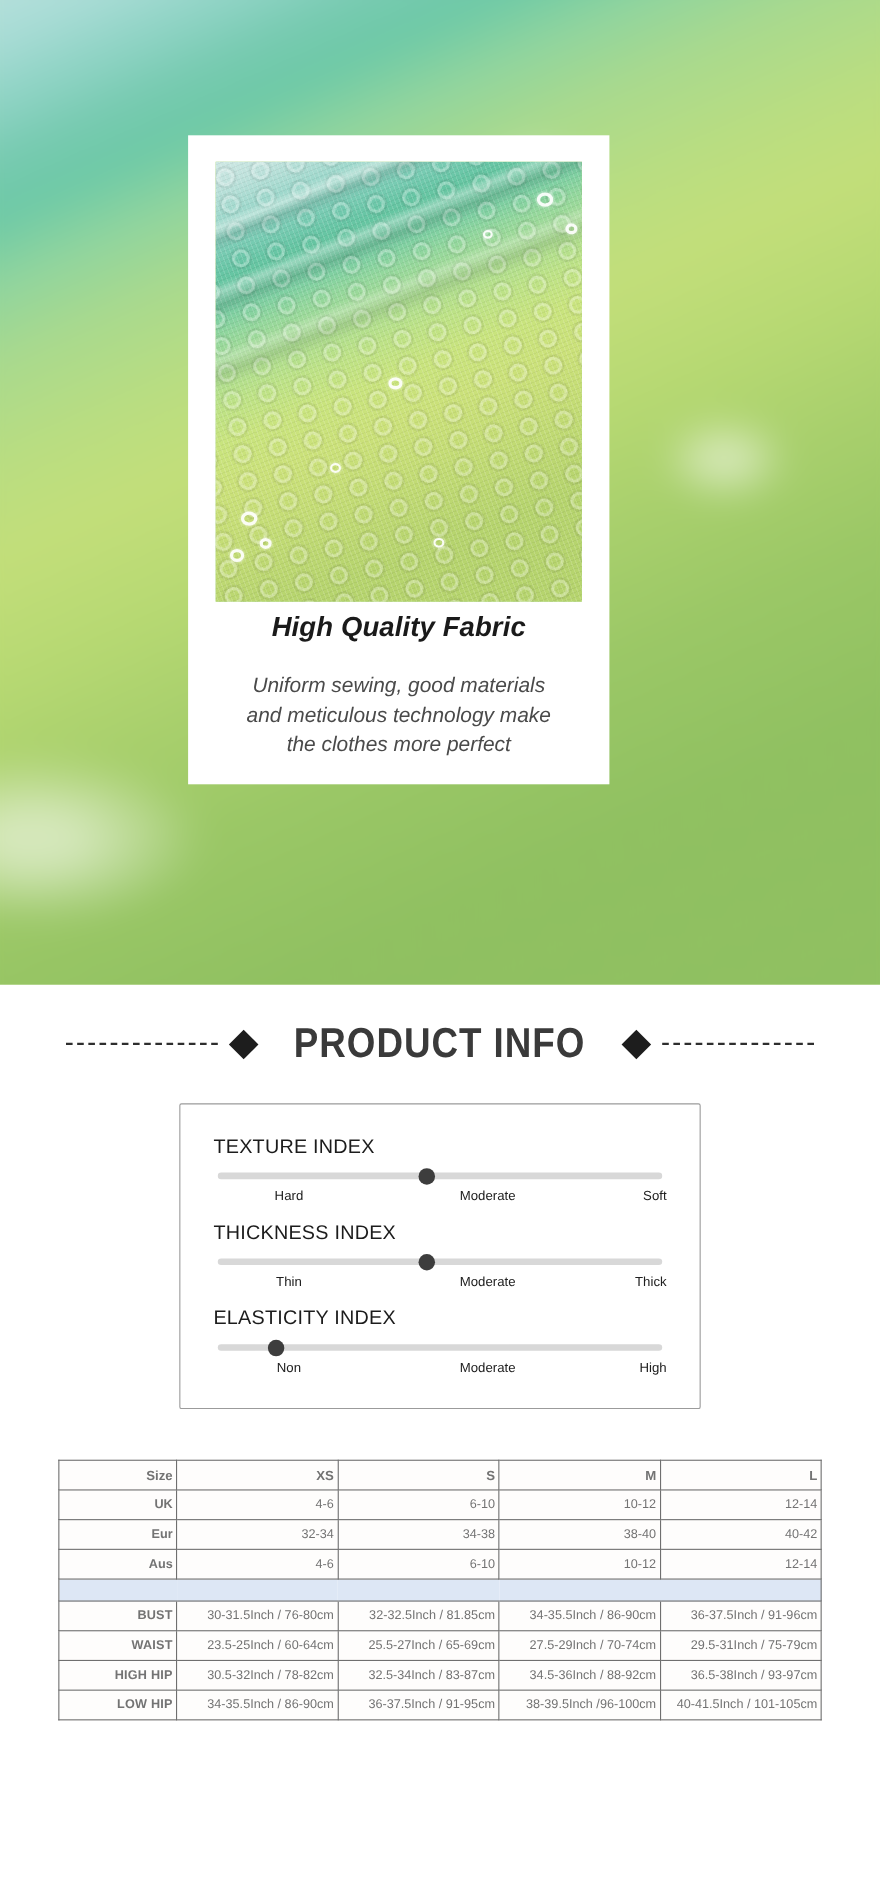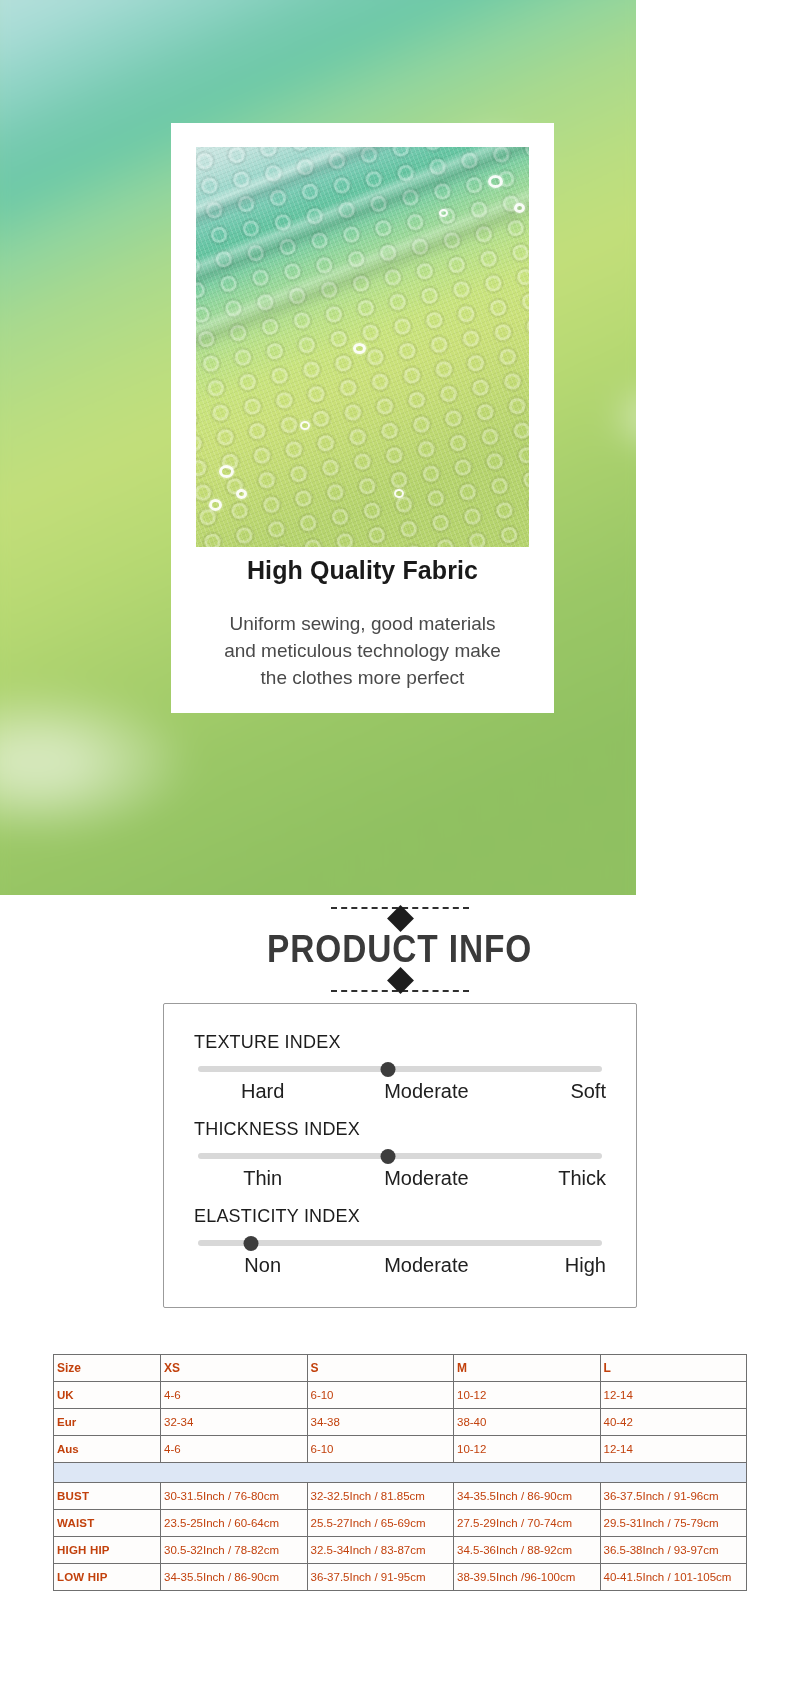--- a/index.html
+++ b/index.html
@@ -9,24 +9,25 @@
     background: #ffffff;
     width: 800px;
     height: 1708px;
     overflow: hidden;
     -webkit-font-smoothing: antialiased;
   }
 
   
   .hero {
     position: relative;
-    width: 636px;
+    width: 800px;
     height: 895px;
     overflow: hidden;
     background: #9dc96a;
+    font-style: italic;
   }
   .hero-bg {
     position: absolute;
     inset: 0;
     background:
       radial-gradient(ellipse 240px 120px at 60px 740px, rgba(255,255,255,.55) 0 14%, rgba(255,255,255,0) 60%),
       radial-gradient(ellipse 90px 60px at 640px 420px, rgba(255,255,255,.5) 0 16%, rgba(255,255,255,0) 62%),
       radial-gradient(ellipse 70px 45px at 480px 180px, rgba(255,255,255,.45) 0 16%, rgba(255,255,255,0) 62%),
       linear-gradient(156deg,
         #bfe3e0 0px, #a9dcd6 70px,
@@ -152,21 +153,20 @@
   }
 
   
   .section-head {
     height: 108px;
     display: flex;
     align-items: center;
     justify-content: center;
     gap: 0;
     background: #fff;
-    flex-direction: column;
   }
   .dash-line {
     width: 138px;
     height: 0;
     border-top: 2px dashed #2e2e2e;
   }
   .diamond {
     width: 19px; height: 19px;
     background: #1d1d1d;
     transform: rotate(45deg);
@@ -209,43 +209,43 @@
     position: absolute;
     top: -3px;
     width: 15px; height: 15px;
     border-radius: 50%;
     background: #3d3d3d;
     transform: translateX(-50%);
   }
   .slider-legend {
     display: flex;
     margin: 7px 0 16px 0;
-    font-size: 20px;
+    font-size: 12px;
     color: #202020;
   }
   .slider-legend span { flex: 1; text-align: right; }
   .slider-legend span:first-child { text-align: center; }
   .index-row:last-child .slider-legend { margin-bottom: 0; }
 
   
   .table-wrap {
     margin: 46px auto 0 auto;
     width: 694px;
   }
   table.size-table {
     border-collapse: collapse;
     width: 100%;
     table-layout: fixed;
   }
   table.size-table td {
     border: 1px solid #6f6f6f;
     height: 27px;
-    text-align: left;
+    text-align: right;
     font-size: 11.5px;
-    color: #c2410c;
+    color: #737373;
     padding: 2px 3px;
     background: #fefdfc;
   }
   td.rowhead {
     background: #dbe5f4;
     font-weight: bold;
     width: 107px;
     font-size: 11.5px;
   }
   td.col-xs { background: #fcfbfa; }

